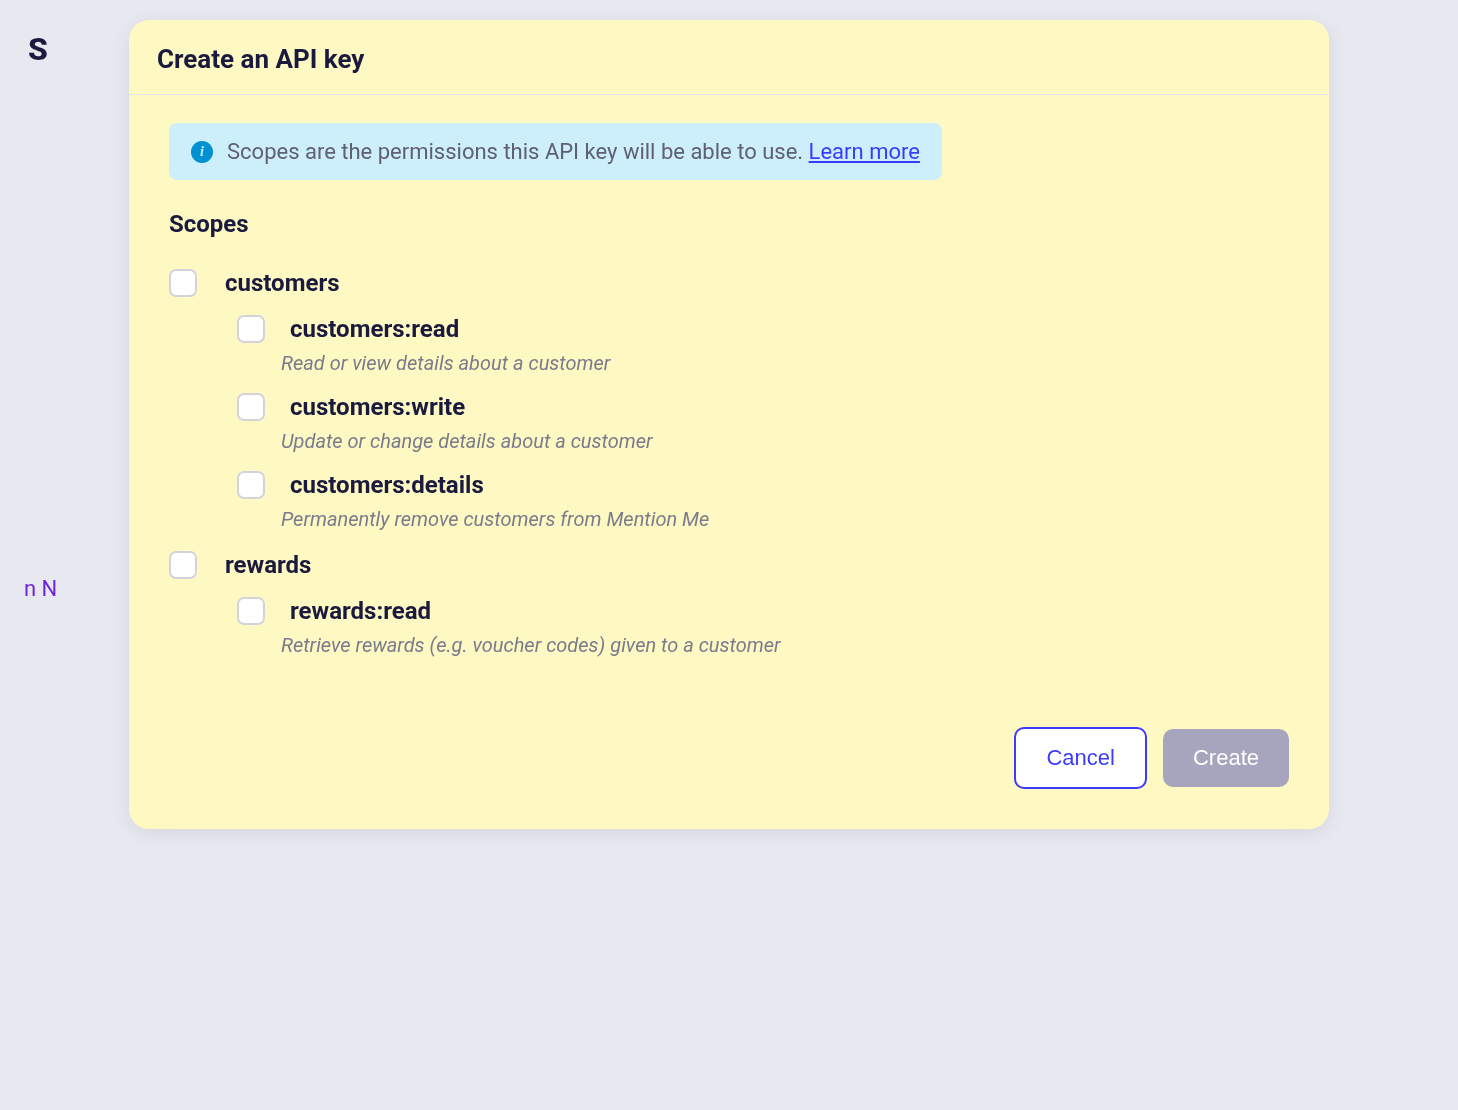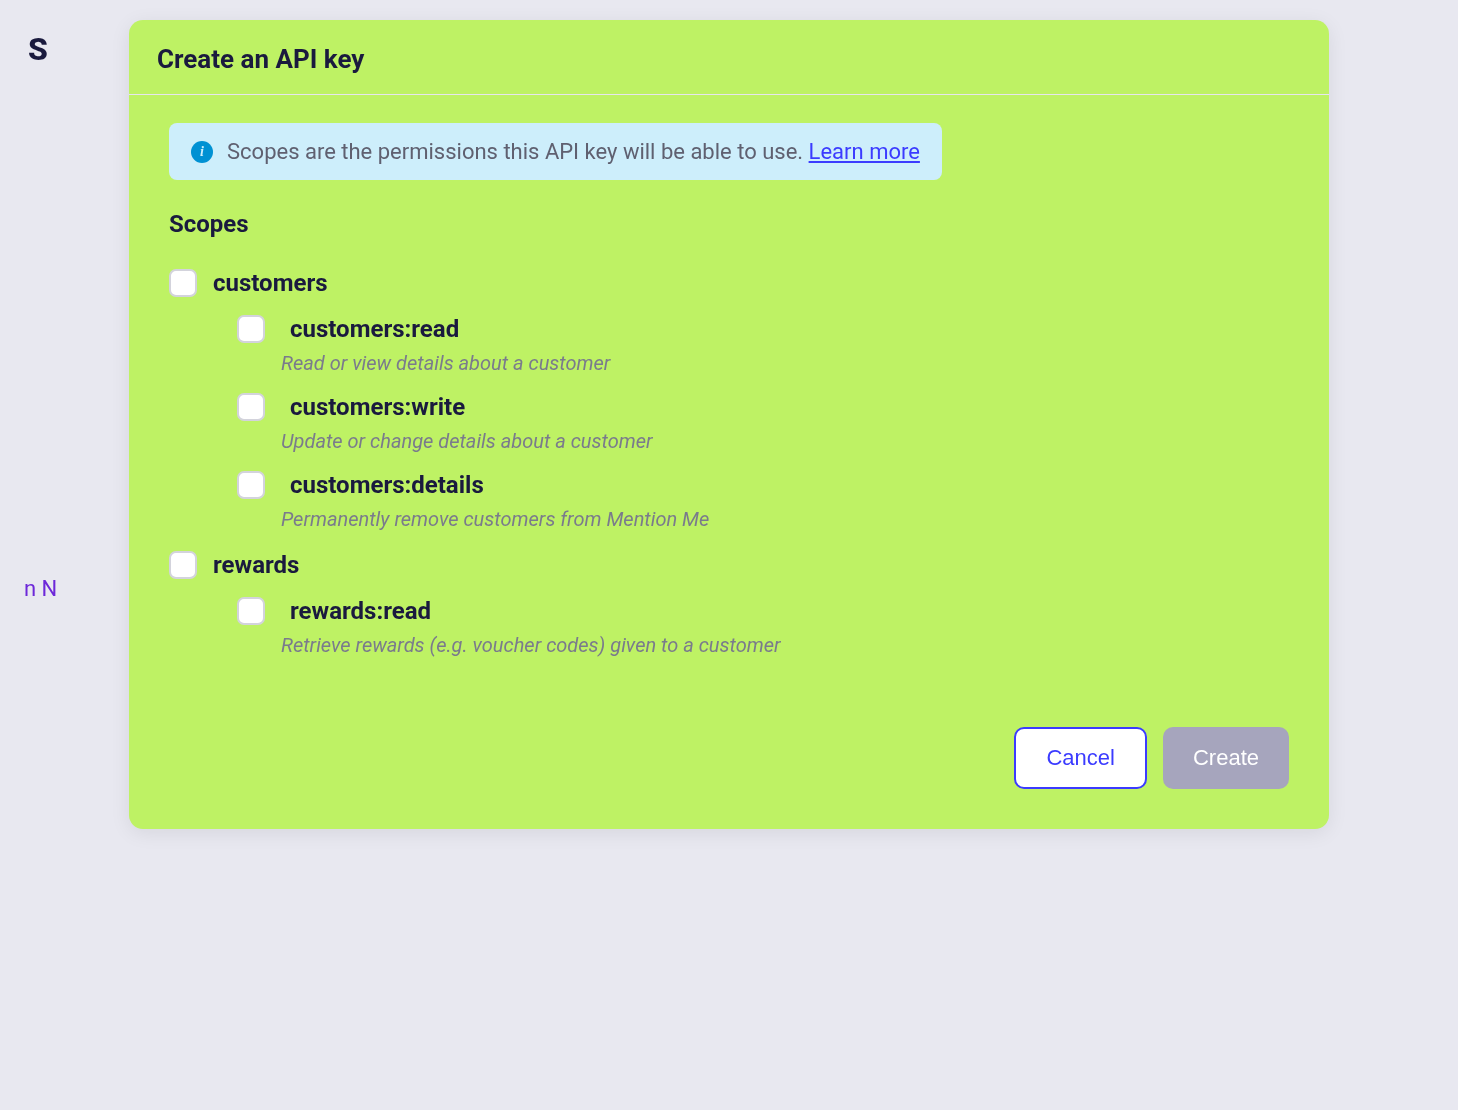--- a/index.html
+++ b/index.html
@@ -9,22 +9,22 @@
     }
     
     body {
       font-family: -apple-system, BlinkMacSystemFont, "Segoe UI", Roboto, Helvetica, Arial, sans-serif;
       background: #e8e8f0;
       padding: 20px;
       color: #1a1a3e;
     }
     
     .modal {
-      background: #bef264;
-      border-radius: 14px;
+      background: #fef9c3;
+      border-radius: 20px;
       box-shadow: 0 4px 20px rgba(0,0,0,0.08);
       max-width: 1200px;
       margin: 0 auto;
       overflow: hidden;
     }
     
     .modal-header {
       padding: 24px 28px 20px 28px;
       border-bottom: 1px solid #e6e6ee;
     }
@@ -83,21 +83,21 @@
       margin-bottom: 31px;
     }
     
     .scope-group {
       margin-bottom: 20px;
     }
     
     .scope-parent {
       display: flex;
       align-items: center;
-      gap: 16px;
+      gap: 28px;
       margin-bottom: 18px;
     }
     
     .scope-children {
       padding-left: 68px;
     }
     
     .scope-child {
       margin-bottom: 18px;
     }
@@ -130,20 +130,21 @@
       color: #7a7b8c;
       font-style: italic;
       padding-left: 44px;
     }
     
     .modal-footer {
       padding: 20px 40px 40px 40px;
       display: flex;
       justify-content: flex-end;
       gap: 16px;
+      align-items: center;
     }
     
     .btn {
       padding: 16px 30px;
       border-radius: 10px;
       font-size: 22px;
       font-weight: 500;
       cursor: pointer;
       border: none;
     }

